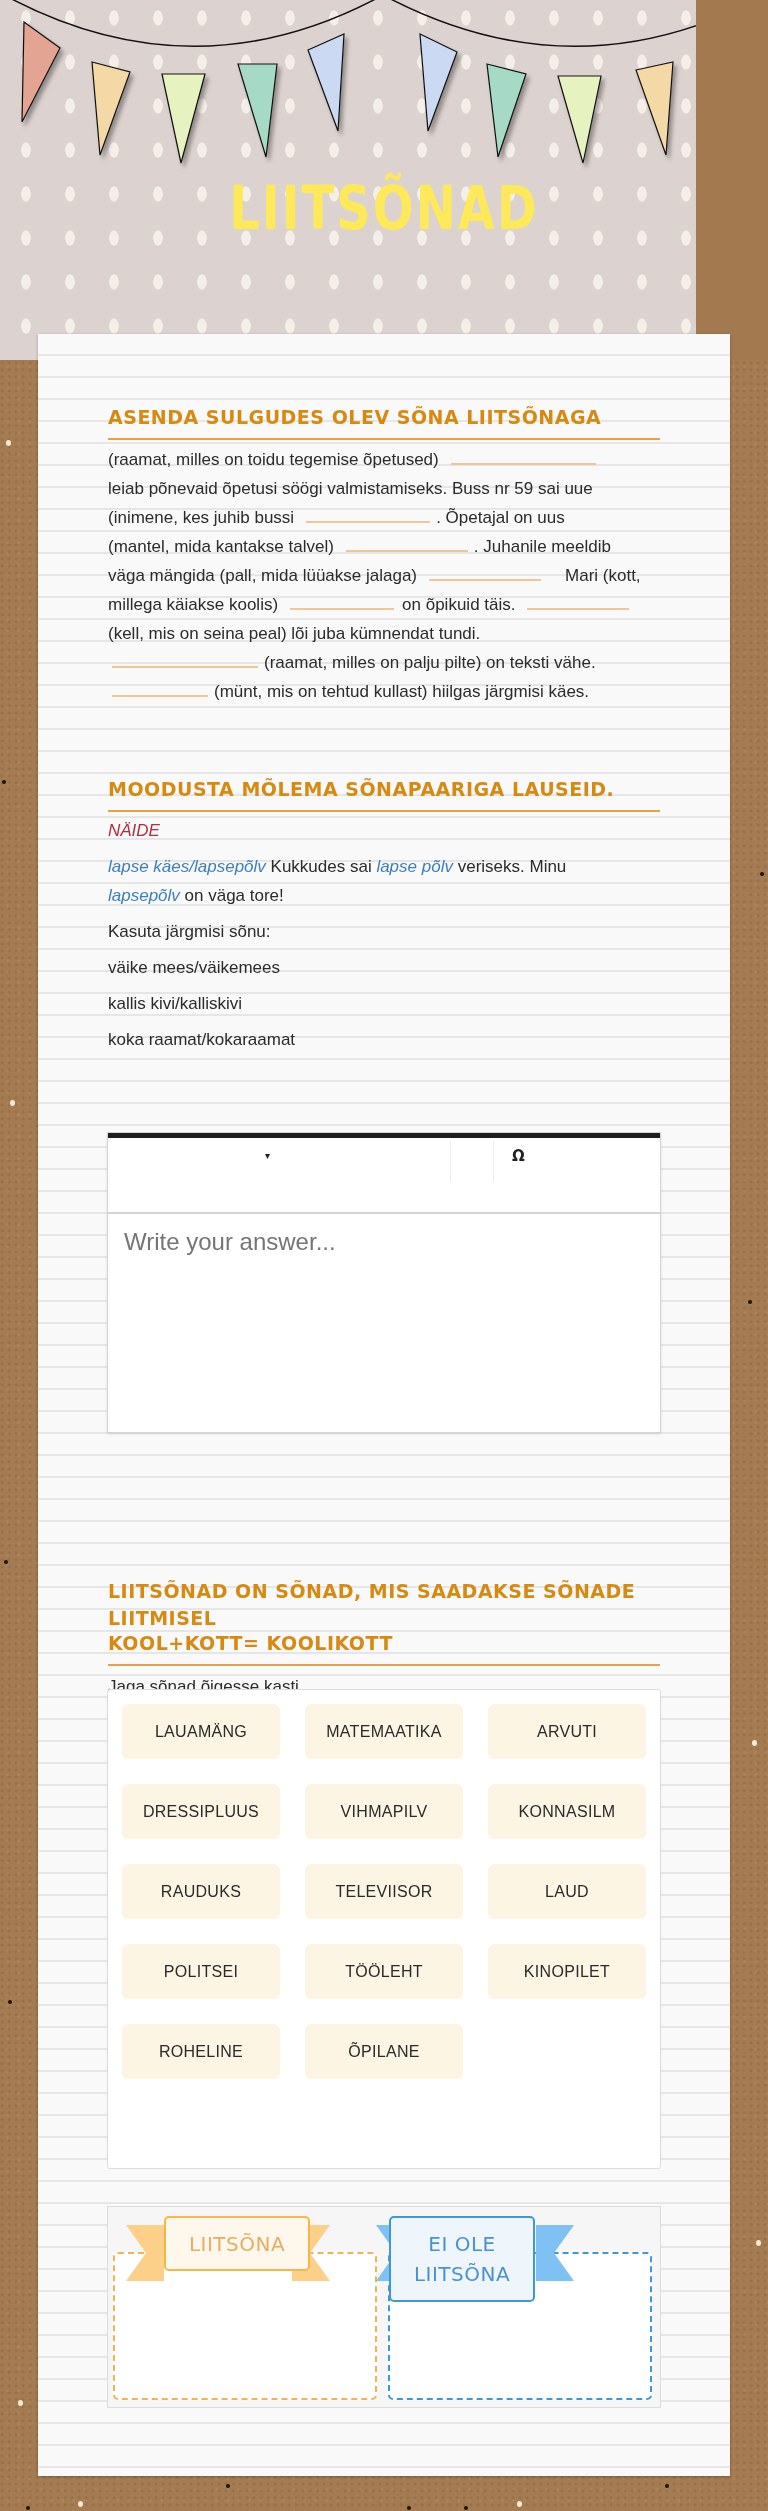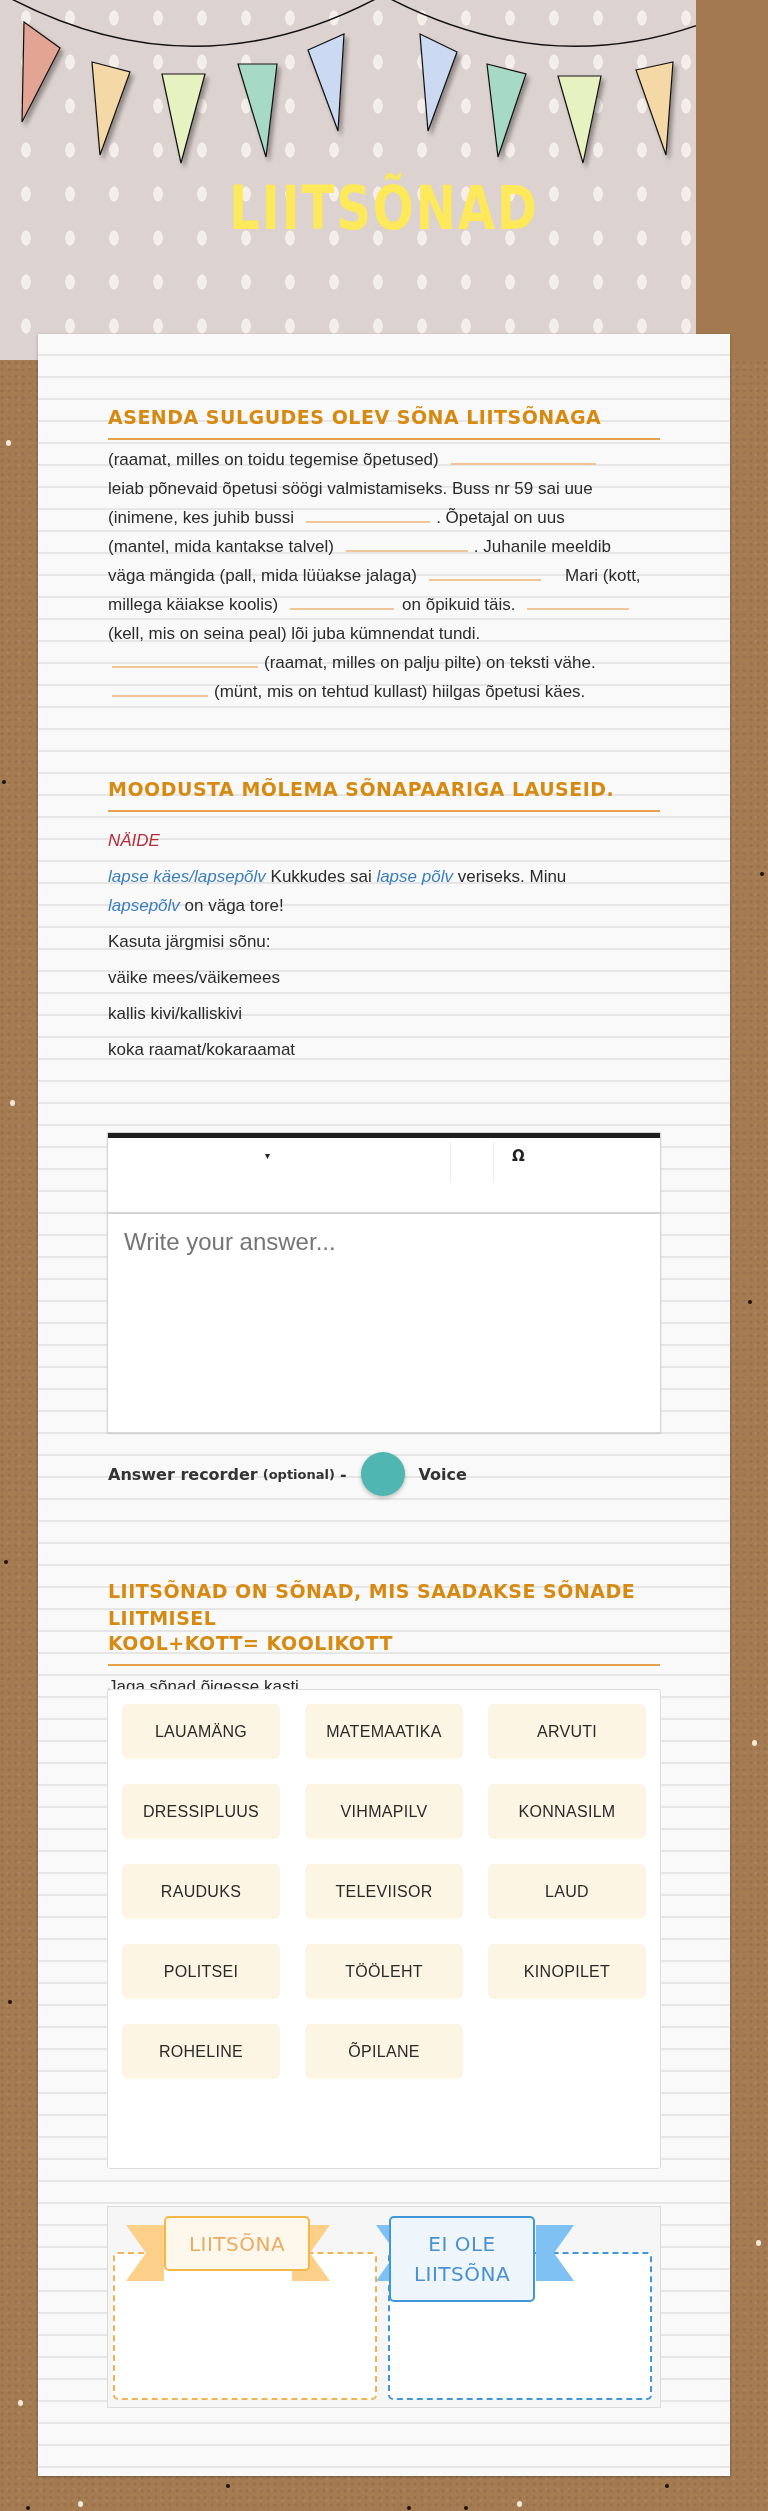--- a/index.html
+++ b/index.html
@@ -182,28 +182,28 @@
     <div class="sec-rule"></div>
     <div class="para" style="margin-top:5px">
       <div><span>(raamat, milles on toidu tegemise õpetused)</span><span class="blank" style="width:145px;margin-left:12px"></span></div>
       <div><span>leiab põnevaid õpetusi söögi valmistamiseks. Buss nr 59 sai uue</span></div>
       <div><span>(inimene, kes juhib bussi</span><span class="blank" style="width:124px;margin-left:12px;margin-right:6px"></span><span>. Õpetajal on uus</span></div>
       <div><span>(mantel, mida kantakse talvel)</span><span class="blank" style="width:122px;margin-left:12px;margin-right:6px"></span><span>. Juhanile meeldib</span></div>
       <div><span>väga mängida (pall, mida lüüakse jalaga)</span><span class="blank" style="width:112px;margin-left:12px;margin-right:24px"></span><span>Mari (kott,</span></div>
       <div><span>millega käiakse koolis)</span><span class="blank" style="width:104px;margin-left:12px;margin-right:8px"></span><span>on õpikuid täis.</span><span class="blank" style="width:102px;margin-left:12px"></span></div>
       <div><span>(kell, mis on seina peal) lõi juba kümnendat tundi.</span></div>
       <div><span class="blank" style="width:146px;margin-left:4px;margin-right:6px"></span><span>(raamat, milles on palju pilte) on teksti vähe.</span></div>
-      <div><span class="blank" style="width:96px;margin-left:4px;margin-right:6px"></span><span>(münt, mis on tehtud kullast) hiilgas õpetusi käes.</span></div>
+      <div><span class="blank" style="width:96px;margin-left:4px;margin-right:6px"></span><span>(münt, mis on tehtud kullast) hiilgas järgmisi käes.</span></div>
     </div>
   </div>
 
   <div class="content" style="top:442px">
     <div class="sec-title">MOODUSTA  MÕLEMA SÕNAPAARIGA LAUSEID.</div>
     <div class="sec-rule"></div>
-    <div class="para" style="margin-top:14px">
+    <div class="para" style="margin-top:4px">
       <div class="ex-label">NÄIDE</div>
       <div style="margin-top:7px">
         <span class="ex-word">lapse käes/lapsepõlv</span><span> Kukkudes sai </span><span class="ex-word">lapse põlv</span><span> veriseks. Minu </span>
         <br><span class="ex-word">lapsepõlv</span><span> on väga tore!</span>
       </div>
       <div style="margin-top:7px">Kasuta järgmisi sõnu:</div>
       <div style="margin-top:7px">väike mees/väikemees</div>
       <div style="margin-top:7px">kallis kivi/kalliskivi</div>
       <div style="margin-top:7px">koka raamat/kokaraamat</div>
     </div>
@@ -213,27 +213,20 @@
     <div class="editor-topbar"></div>
     <div class="editor-toolbar">
       <span class="tb-caret">▾</span>
       <span class="tb-sep" style="left:342px"></span>
       <span class="tb-sep" style="left:385px"></span>
       <span class="tb-omega">Ω</span>
     </div>
     <textarea class="editor-area" placeholder="Write your answer..." style=""></textarea>
   </div>
 
-  <div class="recorder" style="left:70px;top:1118px">
-    <span>Answer recorder</span>
-    <span class="opt">(optional)</span>
-    <span class="dash">-</span>
-    <button class="rec-btn"></button>
-    <span>Voice</span>
-  </div>
 
   <div class="content" style="top:1244px">
     <div class="sec-title">LIITSÕNAD ON SÕNAD, MIS SAADAKSE SÕNADE LIITMISEL</div>
     <div class="sec-title">KOOL+KOTT= KOOLIKOTT</div>
     <div class="sec-rule"></div>
     <div class="para" style="margin-top:6px">Jaga sõnad õigesse kasti.</div>
   </div>
 
   <div class="word-panel" style="left:69px;top:1355px;width:554px;height:480px">
     <div class="word-grid">

